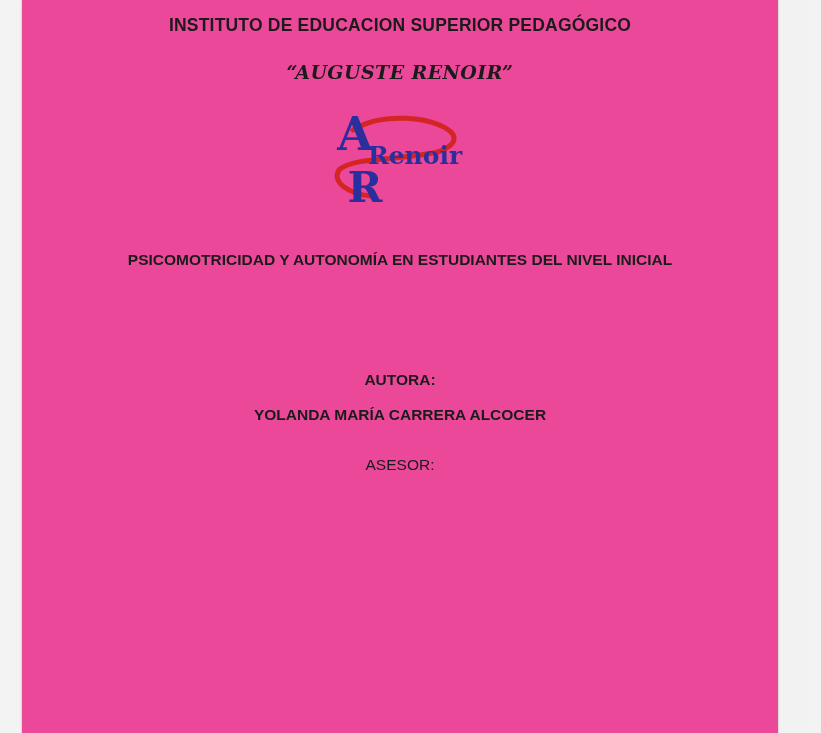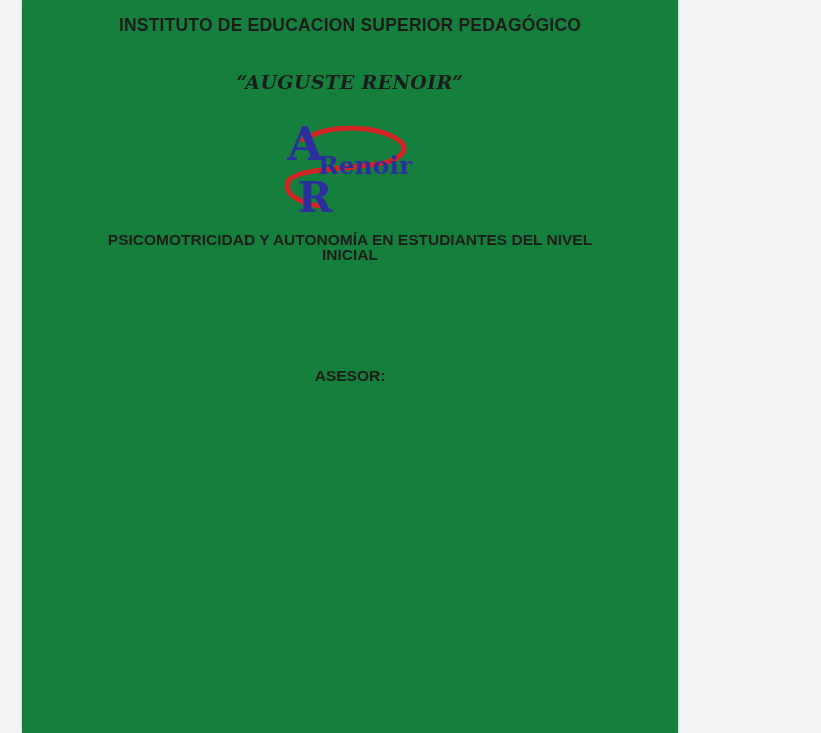--- a/index.html
+++ b/index.html
@@ -33,63 +33,63 @@
     right: 0;
     top: 0;
     width: 13px;
     height: 733px;
     background: #f3f3f3;
   }
   .page-sheet {
     position: absolute;
     left: 22px;
     top: 0;
-    width: 656px;
+    width: 756px;
     height: 733px;
-    background: #15803d;
+    background: #ec4899;
     box-shadow: 0 0 2px rgba(0,0,0,0.28);
     overflow: hidden;
   }
   .doc-body {
     padding: 8px 60px 0 60px;
     text-align: center;
     color: #1b1b1b;
   }
   .title-line {
     font-size: 17.5px;
     font-weight: bold;
     letter-spacing: 0.2px;
     line-height: 1.0;
     margin: 7px 0 0 0;
   }
   .title-line.first { margin-top: 9px; }
   .title-line.second { margin-top: 27px; }
   .institute-name {
-    margin-top: 36px;
+    margin-top: 26px;
     font-family: "DejaVu Serif", serif;
     font-style: italic;
     font-weight: bold;
     font-size: 19px;
     letter-spacing: 0.4px;
   }
   .logo-wrap {
     margin-top: 23px;
     height: 112px;
     display: flex;
     align-items: center;
     justify-content: center;
   }
   .thesis-label {
     margin-top: 50px;
     font-size: 17.5px;
     font-weight: bold;
     letter-spacing: 0.2px;
   }
   .thesis-title {
-    margin-top: 4px;
+    margin-top: 34px;
     font-size: 15.5px;
     font-weight: bold;
     line-height: 1.0;
   }
   .thesis-title .tl {
     display: block;
     margin-top: 22px;
   }
   .thesis-title .tl:first-child { margin-top: 0; }
   .spacer-block { height: 70px; }
@@ -105,21 +105,21 @@
     margin-top: 35px;
     font-size: 15.5px;
     font-weight: bold;
     line-height: 1.0;
   }
   .author-block .al { display: block; margin-top: 19px; }
   .author-block .al:first-child { margin-top: 0; }
   .advisor-block {
     margin-top: 35px;
     font-size: 15.5px;
-    font-weight: bold;
+    font-weight: normal;
     line-height: 1.0;
   }
 </style>
 </head>
 <body>
 
 <div class="page-viewport">
 
   <div class="gutter-left"></div>
   <div class="gutter-right"></div>
@@ -145,19 +145,23 @@
       </div>
 
 
       <div class="thesis-title">
         <span class="tl">PSICOMOTRICIDAD Y AUTONOMÍA EN ESTUDIANTES DEL NIVEL INICIAL</span>
       </div>
 
       <div class="spacer-block"></div>
 
 
+      <div class="author-block">
+        <span class="al">AUTORA:</span>
+        <span class="al">YOLANDA MARÍA CARRERA ALCOCER</span>
+      </div>
 
       <div class="advisor-block">ASESOR:</div>
 
     </div>
   </div>
 
 </div>
 
 </body></html>

